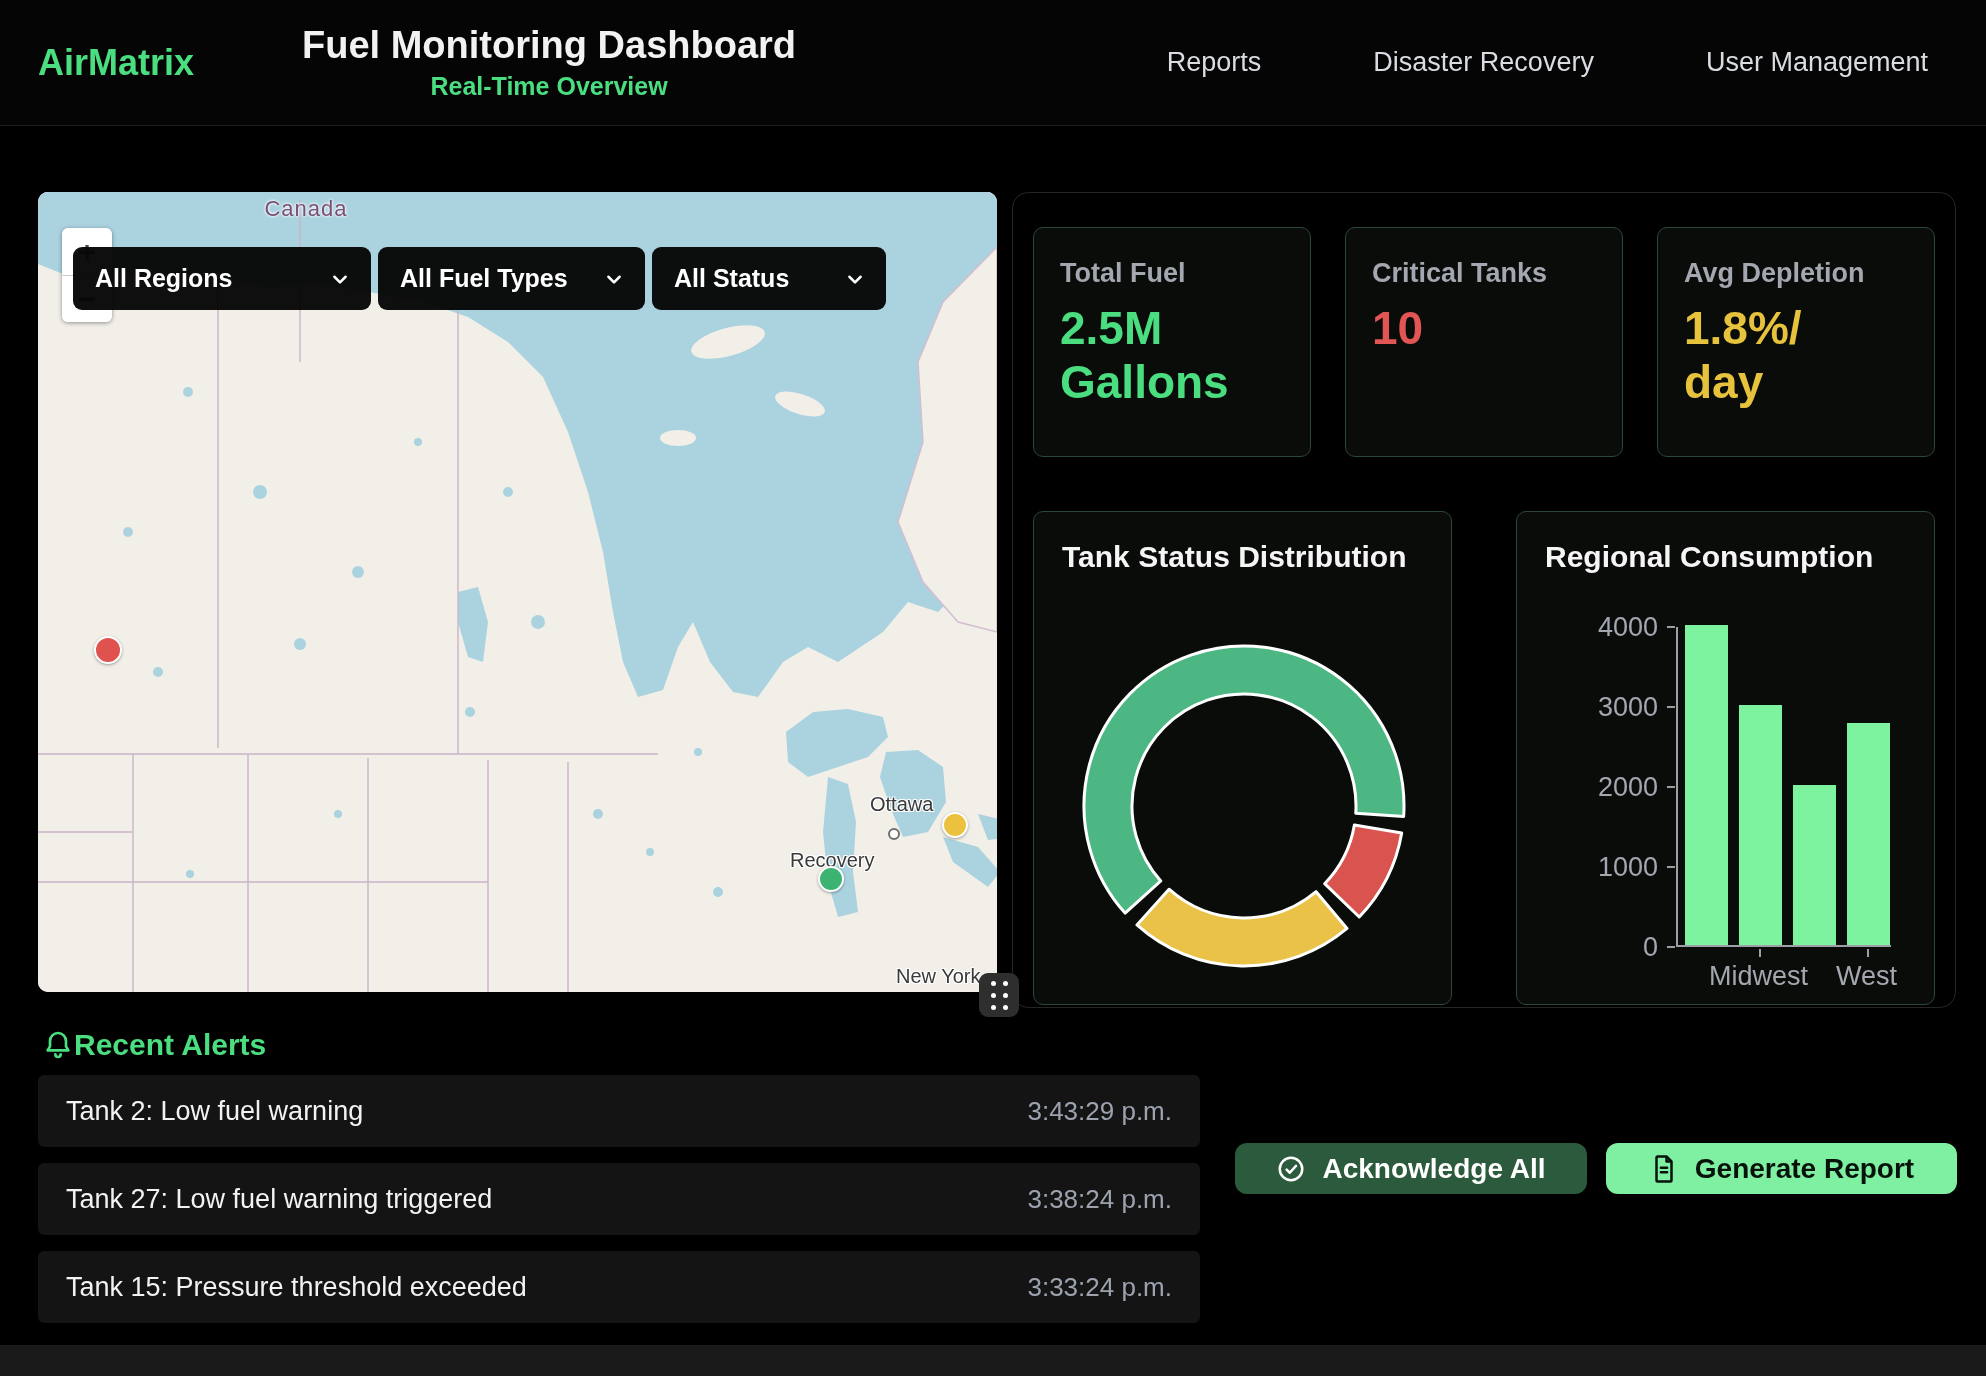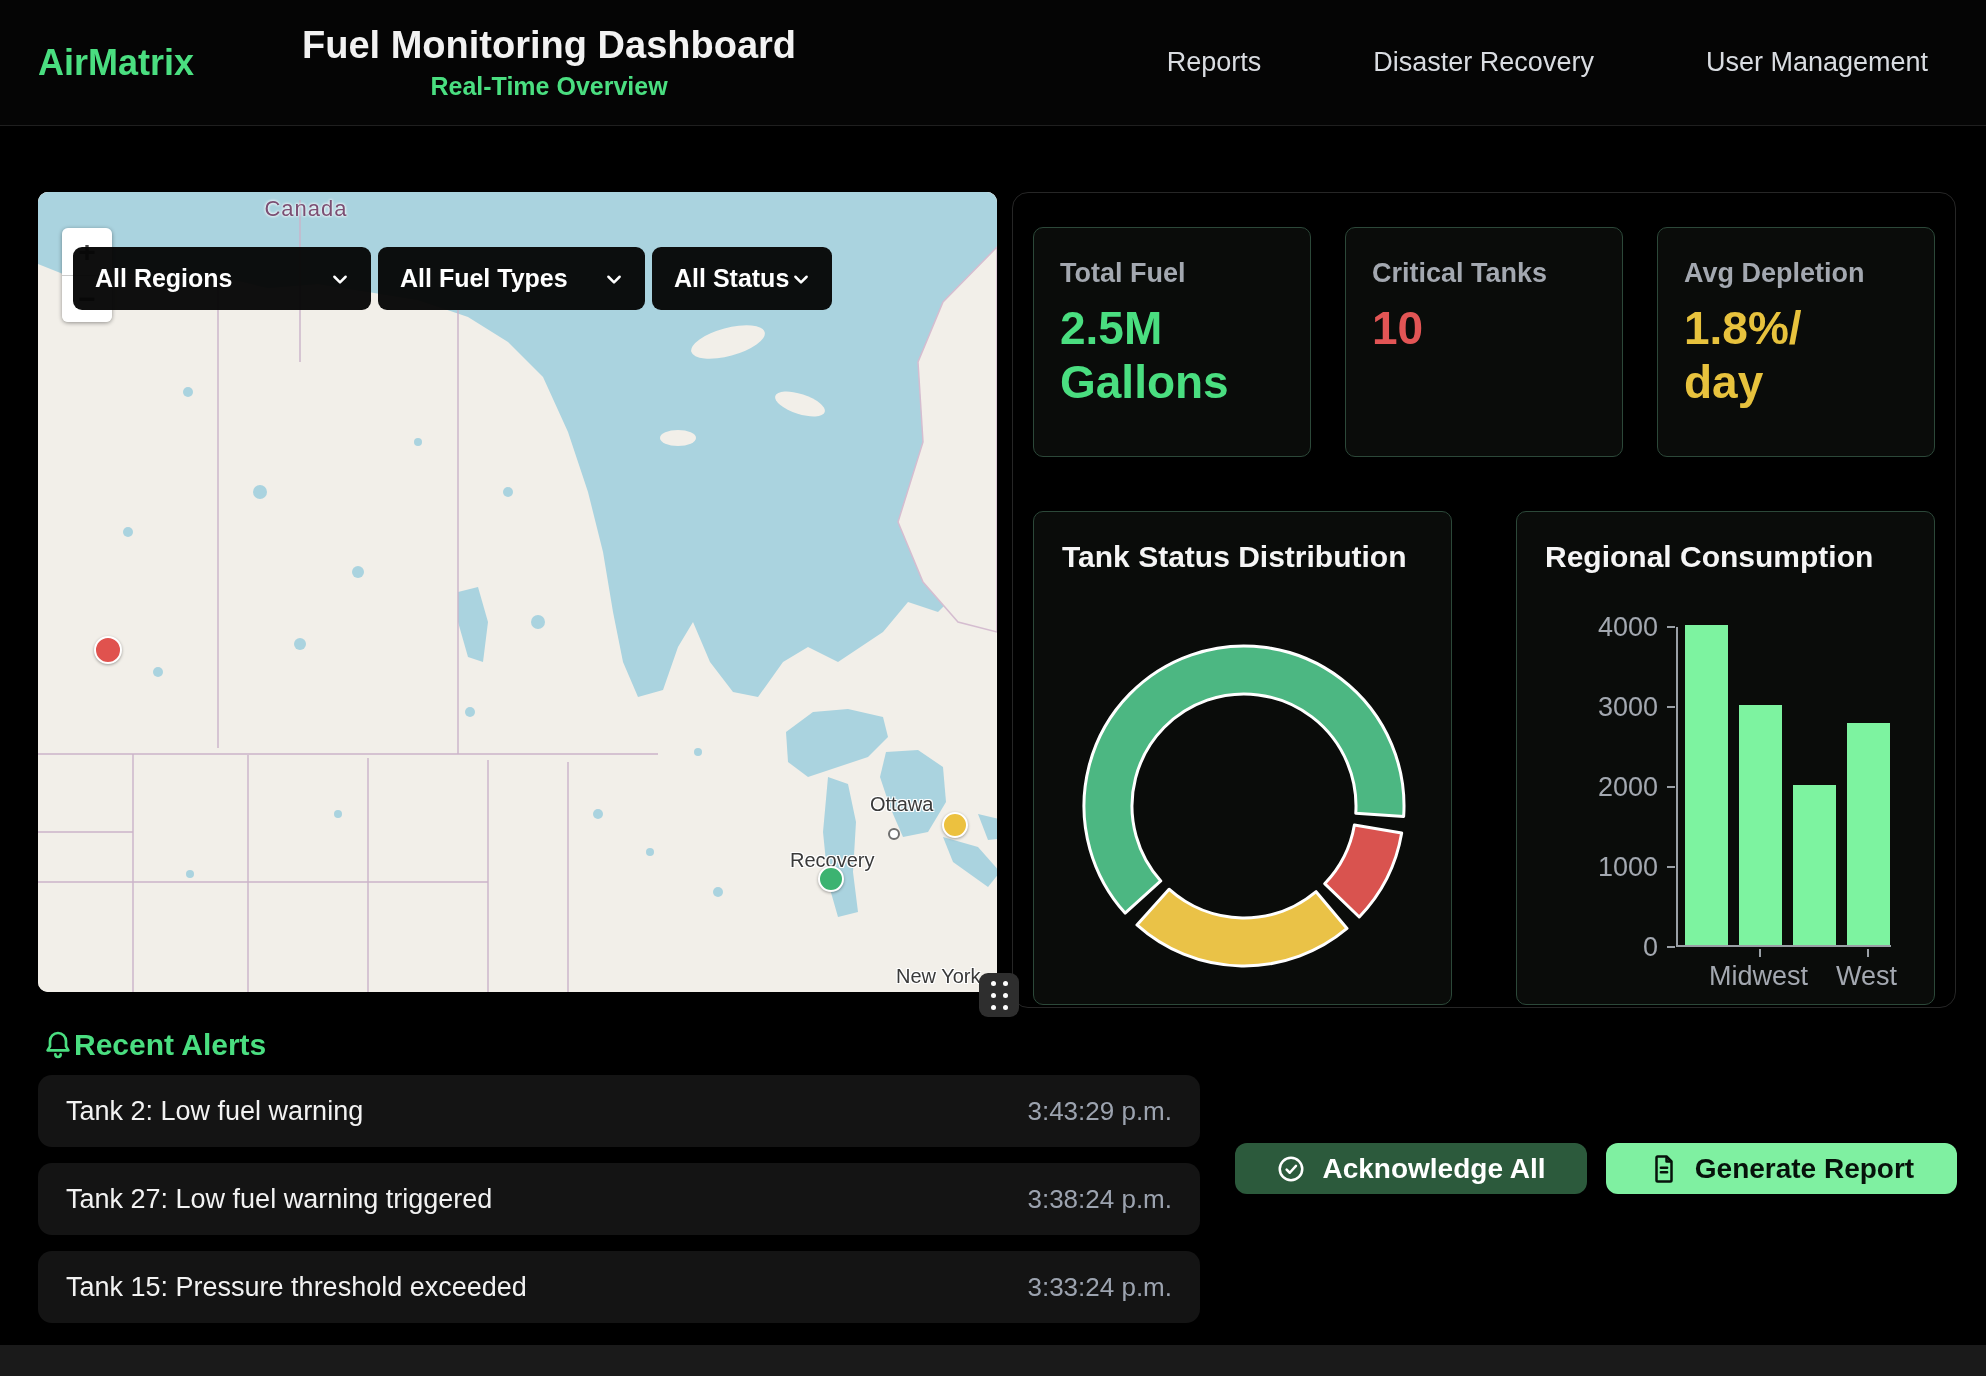--- a/index.html
+++ b/index.html
@@ -36,21 +36,21 @@
   .zoomctl { position:absolute; left:24px; top:36px; width:50px;
       border-radius:6px; overflow:hidden; box-shadow:0 1px 4px rgba(0,0,0,.4); z-index:2; }
   .zoombtn { width:50px; height:47px; background:#fff; color:#4a4a4a; font-size:30px;
       font-weight:bold; display:flex; align-items:center; justify-content:center;
       cursor:pointer; }
   .zoombtn + .zoombtn { border-top:1px solid #ccc; }
   .filters { position:absolute; left:35px; top:55px; display:flex; gap:7px; z-index:3; }
   .filter { height:63px; background:rgba(5,5,5,.96); border-radius:9px; color:#fff;
       font-size:25px; font-weight:bold; display:flex; align-items:center;
       justify-content:space-between; padding:0 22px; cursor:pointer; }
-  .f-regions { width:298px; } .f-fuel { width:267px; } .f-status { width:180px; }
+  .f-regions { width:298px; } .f-fuel { width:267px; } .f-status { width:234px; }
   .drag-handle { position:absolute; left:941px; top:781px; width:40px; height:44px;
       background:#2e2e2e; border-radius:9px; display:grid;
       grid-template-columns:repeat(2,8px); grid-template-rows:repeat(3,8px);
       gap:4px; place-content:center; cursor:grab; z-index:4; }
   .drag-handle i { width:5px; height:5px; border-radius:50%; background:#fff; justify-self:center; align-self:center; }
 
   
   .right-panel { position:absolute; left:1012px; top:192px; width:944px; height:816px;
       border:1px solid #262626; border-radius:16px; padding:34px 20px 0 20px; }
   .stats-row { display:flex; gap:34px; }
@@ -73,21 +73,21 @@
   .ytick-mark { position:absolute; left:150px; width:8px; height:2px; background:#9aa0a6; }
   .xtick-mark { position:absolute; width:2px; height:8px; background:#9aa0a6; top:437px; }
   .xtick-label { position:absolute; top:449px; font-size:27px; color:#a3a8b0;
       transform:translateX(-50%); }
 
   
   .alerts-title { position:absolute; left:42px; top:1028px; display:flex; gap:0;
       align-items:center; }
   .alerts-title span { font-size:30px; font-weight:bold; color:#4ade80; }
   .alert-row { position:absolute; left:38px; width:1162px; height:72px; background:#141414;
-      border-radius:14px; display:flex; align-items:center; justify-content:space-between;
+      border-radius:6px; display:flex; align-items:center; justify-content:space-between;
       padding:0 28px; cursor:pointer; }
   .alert-text { font-size:27px; color:#f2f2f2; }
   .alert-time { font-size:26px; color:#9ca3af; }
 
   
   .btn { position:absolute; top:1143px; height:51px; border:none; border-radius:12px;
       display:flex; align-items:center; justify-content:center; gap:16px;
       font-family:inherit; font-size:28px; font-weight:bold; cursor:pointer; }
   .btn-ack { left:1235px; width:352px; background:#2c5a3c; color:#fff; }
   .btn-gen { left:1606px; width:351px; background:#7ff0a1; color:#07120b; }

